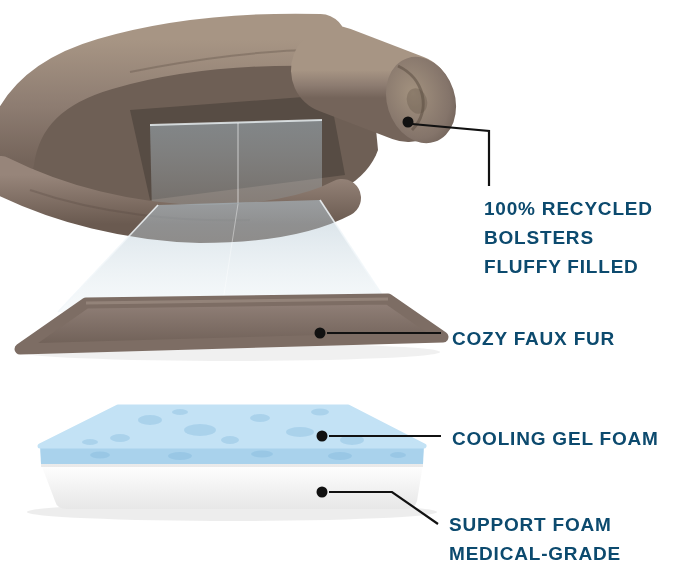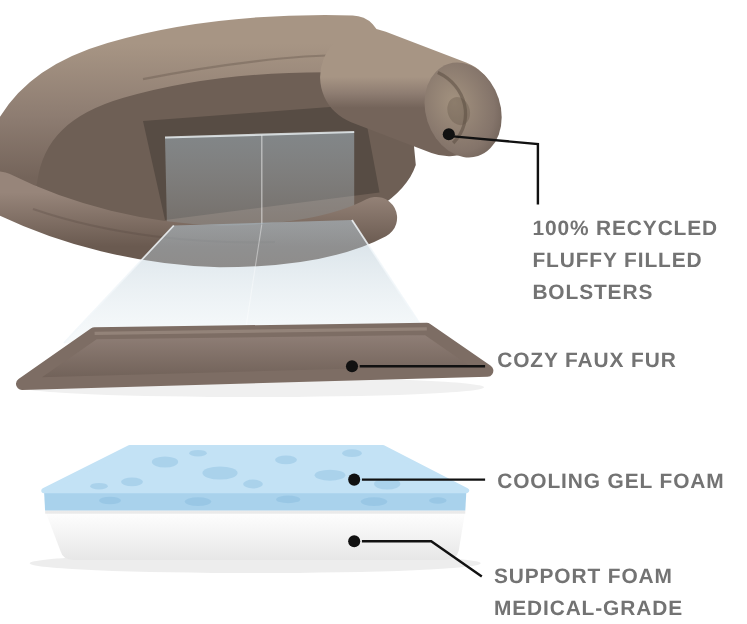--- a/index.html
+++ b/index.html
@@ -13,26 +13,26 @@
     position:relative; width:679px; height:567px;
     background:#ffffff; overflow:hidden;
   }
   .stage svg { position:absolute; left:0; top:0; display:block; }
   .callout-label {
     position:absolute;
     font-weight:700;
     font-size:19px;
     line-height:29px;
     letter-spacing:0.8px;
-    color:#737373;
+    color:#0c4a6e;
     white-space:nowrap;
     text-transform:uppercase;
   }
   #label-bolsters { left:484px; top:194px; }
-  #label-fur      { left:452px; top:314px; }
+  #label-fur      { left:452px; top:324px; }
   #label-gel      { left:452px; top:424px; }
   #label-foam     { left:449px; top:510px; }
 </style>
 </head>
 <body>
 
 <div class="stage">
 
   <svg width="679" height="567" viewBox="0 0 679 567">
     <defs>
@@ -137,22 +137,22 @@
     <g fill="#111111" stroke="none">
       <circle cx="408" cy="122" r="5.5" fill="#111111"></circle>
       <circle cx="320" cy="333" r="5.5" fill="#111111"></circle>
       <circle cx="322" cy="436" r="5.5" fill="#111111"></circle>
       <circle cx="322" cy="492" r="5.5" fill="#111111"></circle>
     </g>
   </svg>
 
   <div class="callout-label" id="label-bolsters">
     <div>100% RECYCLED</div>
+    <div>BOLSTERS</div>
     <div>FLUFFY FILLED</div>
-    <div>BOLSTERS</div>
   </div>
 
   <div class="callout-label" id="label-fur">
     <div>COZY FAUX FUR</div>
   </div>
 
   <div class="callout-label" id="label-gel">
     <div>COOLING GEL FOAM</div>
   </div>
 

